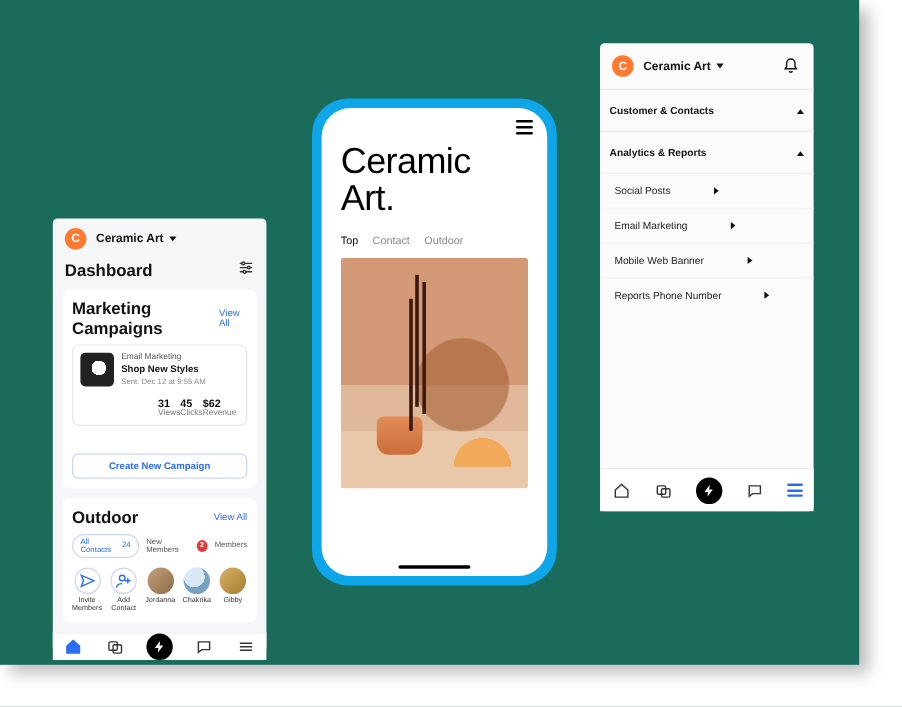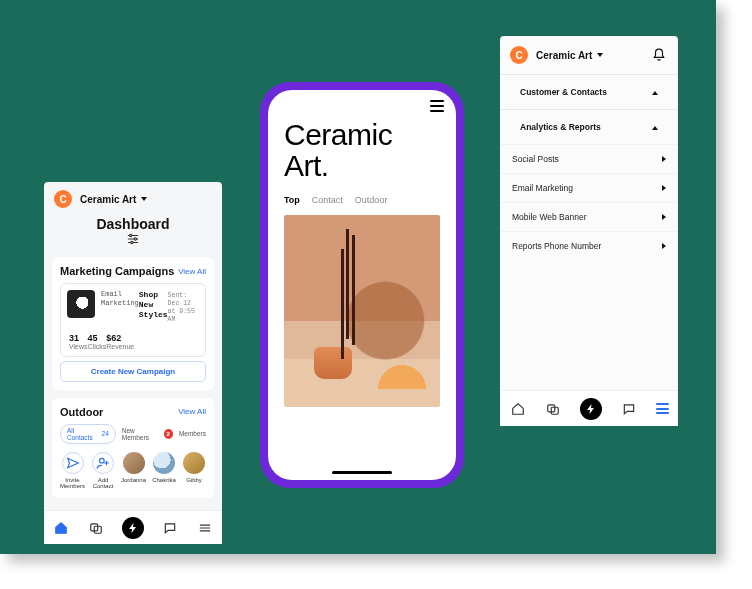--- a/index.html
+++ b/index.html
@@ -58,53 +58,53 @@
   .chev-up::after {
     content: ""; display:inline-block; width:0;height:0;
     border-left:3px solid transparent;border-right:3px solid transparent;
     border-bottom:4px solid #111; margin-left:2px;
   }
   .chev-right::after {
     content:""; display:inline-block;width:0;height:0;
     border-top:3px solid transparent;border-bottom:3px solid transparent;
     border-left:4px solid #111;
   }
-  .pl-title-row { display:flex; align-items:center; justify-content:space-between; padding: 4px 10px 8px 10px; flex-direction: column;}
+  .pl-title-row { display:flex; align-items:center; justify-content:space-between; padding: 4px 10px 8px 10px;}
   .pl-title { font-size: 14px; font-weight: 700;}
   .sliders-icon { font-size: 12px; }
 
   .card {
     background:#fff; border-radius:6px; margin: 0 8px 8px 8px;
     padding: 8px;
   }
   .card-head { display:flex; justify-content:space-between; align-items:center; margin-bottom:6px;}
-  .card-head-title { font-weight:700; font-size:11px;}
+  .card-head-title { font-weight:700; font-size:14px;}
   .link-blue { color:#2a6df4; font-size:8px; font-weight:500; cursor:pointer;}
 
   .camp-box {
     border:1px solid #e4e6ea; border-radius:6px; padding:6px;
   }
   .camp-top { display:flex; gap:6px; }
   .camp-thumb {
     width:28px;height:28px;border-radius:4px;
     background: radial-gradient(circle at 55% 45%, #fff 0 28%, #222 28% 100%);
     flex-shrink:0;
   }
-  .camp-meta { display:flex;font-size:7px; line-height:1.25;font-family:Liberation Mono, monospace;}
+  .camp-meta { display:flex;flex-direction:column; font-size:7px; line-height:1.25;}
   .camp-type { color:#555; }
   .camp-name { font-weight:700; color:#111; font-size:8px;}
   .camp-sent { color:#888; font-size:6.5px; margin-top:2px;}
-  .camp-stats { display:flex; justify-content:flex-start; margin-top:8px; padding: 0 2px;}
+  .camp-stats { display:flex; justify-content:flex-end; margin-top:8px; padding: 0 2px;}
   .stat { display:flex;flex-direction:column; font-size:7px; }
   .stat-val { font-weight:700; font-size:9px; color:#111;}
   .stat-lbl { color:#777; font-size:7px;}
   .create-btn {
     border:1px solid #c9d6f5; border-radius:5px; color:#2a6df4;
     text-align:center; padding:5px 0; font-size:8px; font-weight:600;
-    margin-top:4px;
+    margin-top:23px;
   }
 
   .pills { display:flex; gap:6px; font-size:6.5px; align-items:center; margin-bottom:8px;}
   .pill {
     border:1px solid #c9d6f5; border-radius:10px; padding:2px 6px;
     display:flex; align-items:center; gap:3px; color:#2a6df4; font-weight:500;
   }
   .pill-plain { color:#555; display:flex; align-items:center; gap:3px;}
   .dot-red {
     background:#e53935;color:#fff;width:10px;height:10px;border-radius:50%;
@@ -133,32 +133,32 @@
   .nav-ic.home { color:#2a6df4;}
   .bolt {
     width:22px;height:22px;border-radius:50%;background:#000;color:#fff;
     display:flex;align-items:center;justify-content:center;font-size:12px;
   }
 
   
   .phone {
     position:absolute; left:260px; top:82px;
     width:204px; height:406px;
-    background:#6d28d9; border-radius:30px; padding:8px;
+    background:#0ea5e9; border-radius:30px; padding:8px;
   }
   .phone-inner {
     width:100%;height:100%;background:#fff;border-radius:24px;
     display:flex;flex-direction:column;overflow:hidden; position:relative;
   }
   .ph-top { display:flex; justify-content:flex-end; padding:10px 12px 0 12px;}
   .hamburger { display:flex;flex-direction:column;gap:3px;}
   .hamburger span { width:14px;height:2px;background:#000;border-radius:1px;}
   .ph-title { font-size:30px; font-weight:500; line-height:1.02; padding: 8px 16px 14px 16px; letter-spacing:-0.5px;}
   .ph-tabs { display:flex; gap:12px; padding: 0 16px 10px 16px; font-size:9px; color:#888;}
-  .ph-tabs .active { color:#000; font-weight:700;}
+  .ph-tabs .active { color:#000; font-weight:400;}
   .ph-img {
     margin: 0 16px; height:192px; border-radius:2px;
     background:
       radial-gradient(circle at 65% 55%, rgba(160,90,45,0.55) 0 26%, transparent 27%),
       linear-gradient(180deg, #d49a78 0 55%, #e0b89a 55% 75%, #e9c8aa 75% 100%);
     position:relative; overflow:hidden;
   }
   .ph-img::before {
     content:""; position:absolute; left:30px; bottom:28px; width:38px;height:32px;
     background:linear-gradient(180deg,#e38b55,#c96f3d);
@@ -188,25 +188,25 @@
   }
   .pr-header {
     display:flex; align-items:center; justify-content:space-between;
     padding:10px 12px 10px 10px;
   }
   .pr-header-left { display:flex;align-items:center;gap:8px;}
   .bell { width:14px;height:14px; }
   .bell svg { width:14px;height:14px; }
   .section-row {
     display:flex;justify-content:space-between;align-items:flex-end;
-    padding:12px 20px; font-weight:700; font-size:8.5px;
+    padding:12px 8px; font-weight:700; font-size:8.5px;
     border-top:1px solid #e8e9ec;
   }
   .menu-item {
-    display:flex;justify-content:space-between;align-items:center;
+    display:flex;justify-content:flex-start;align-items:center;
     padding:9px 12px; font-size:8.5px; color:#222;
     border-top:1px solid #f0f1f3;
     gap:36px;
   }
   .menu-item:first-of-type { border-top:1px solid #e8e9ec;}
   .pr-nav {
     margin-top:auto; height:36px; background:#fff;
     display:flex;align-items:center;justify-content:space-around;
     border-top:1px solid #eee;
   }

